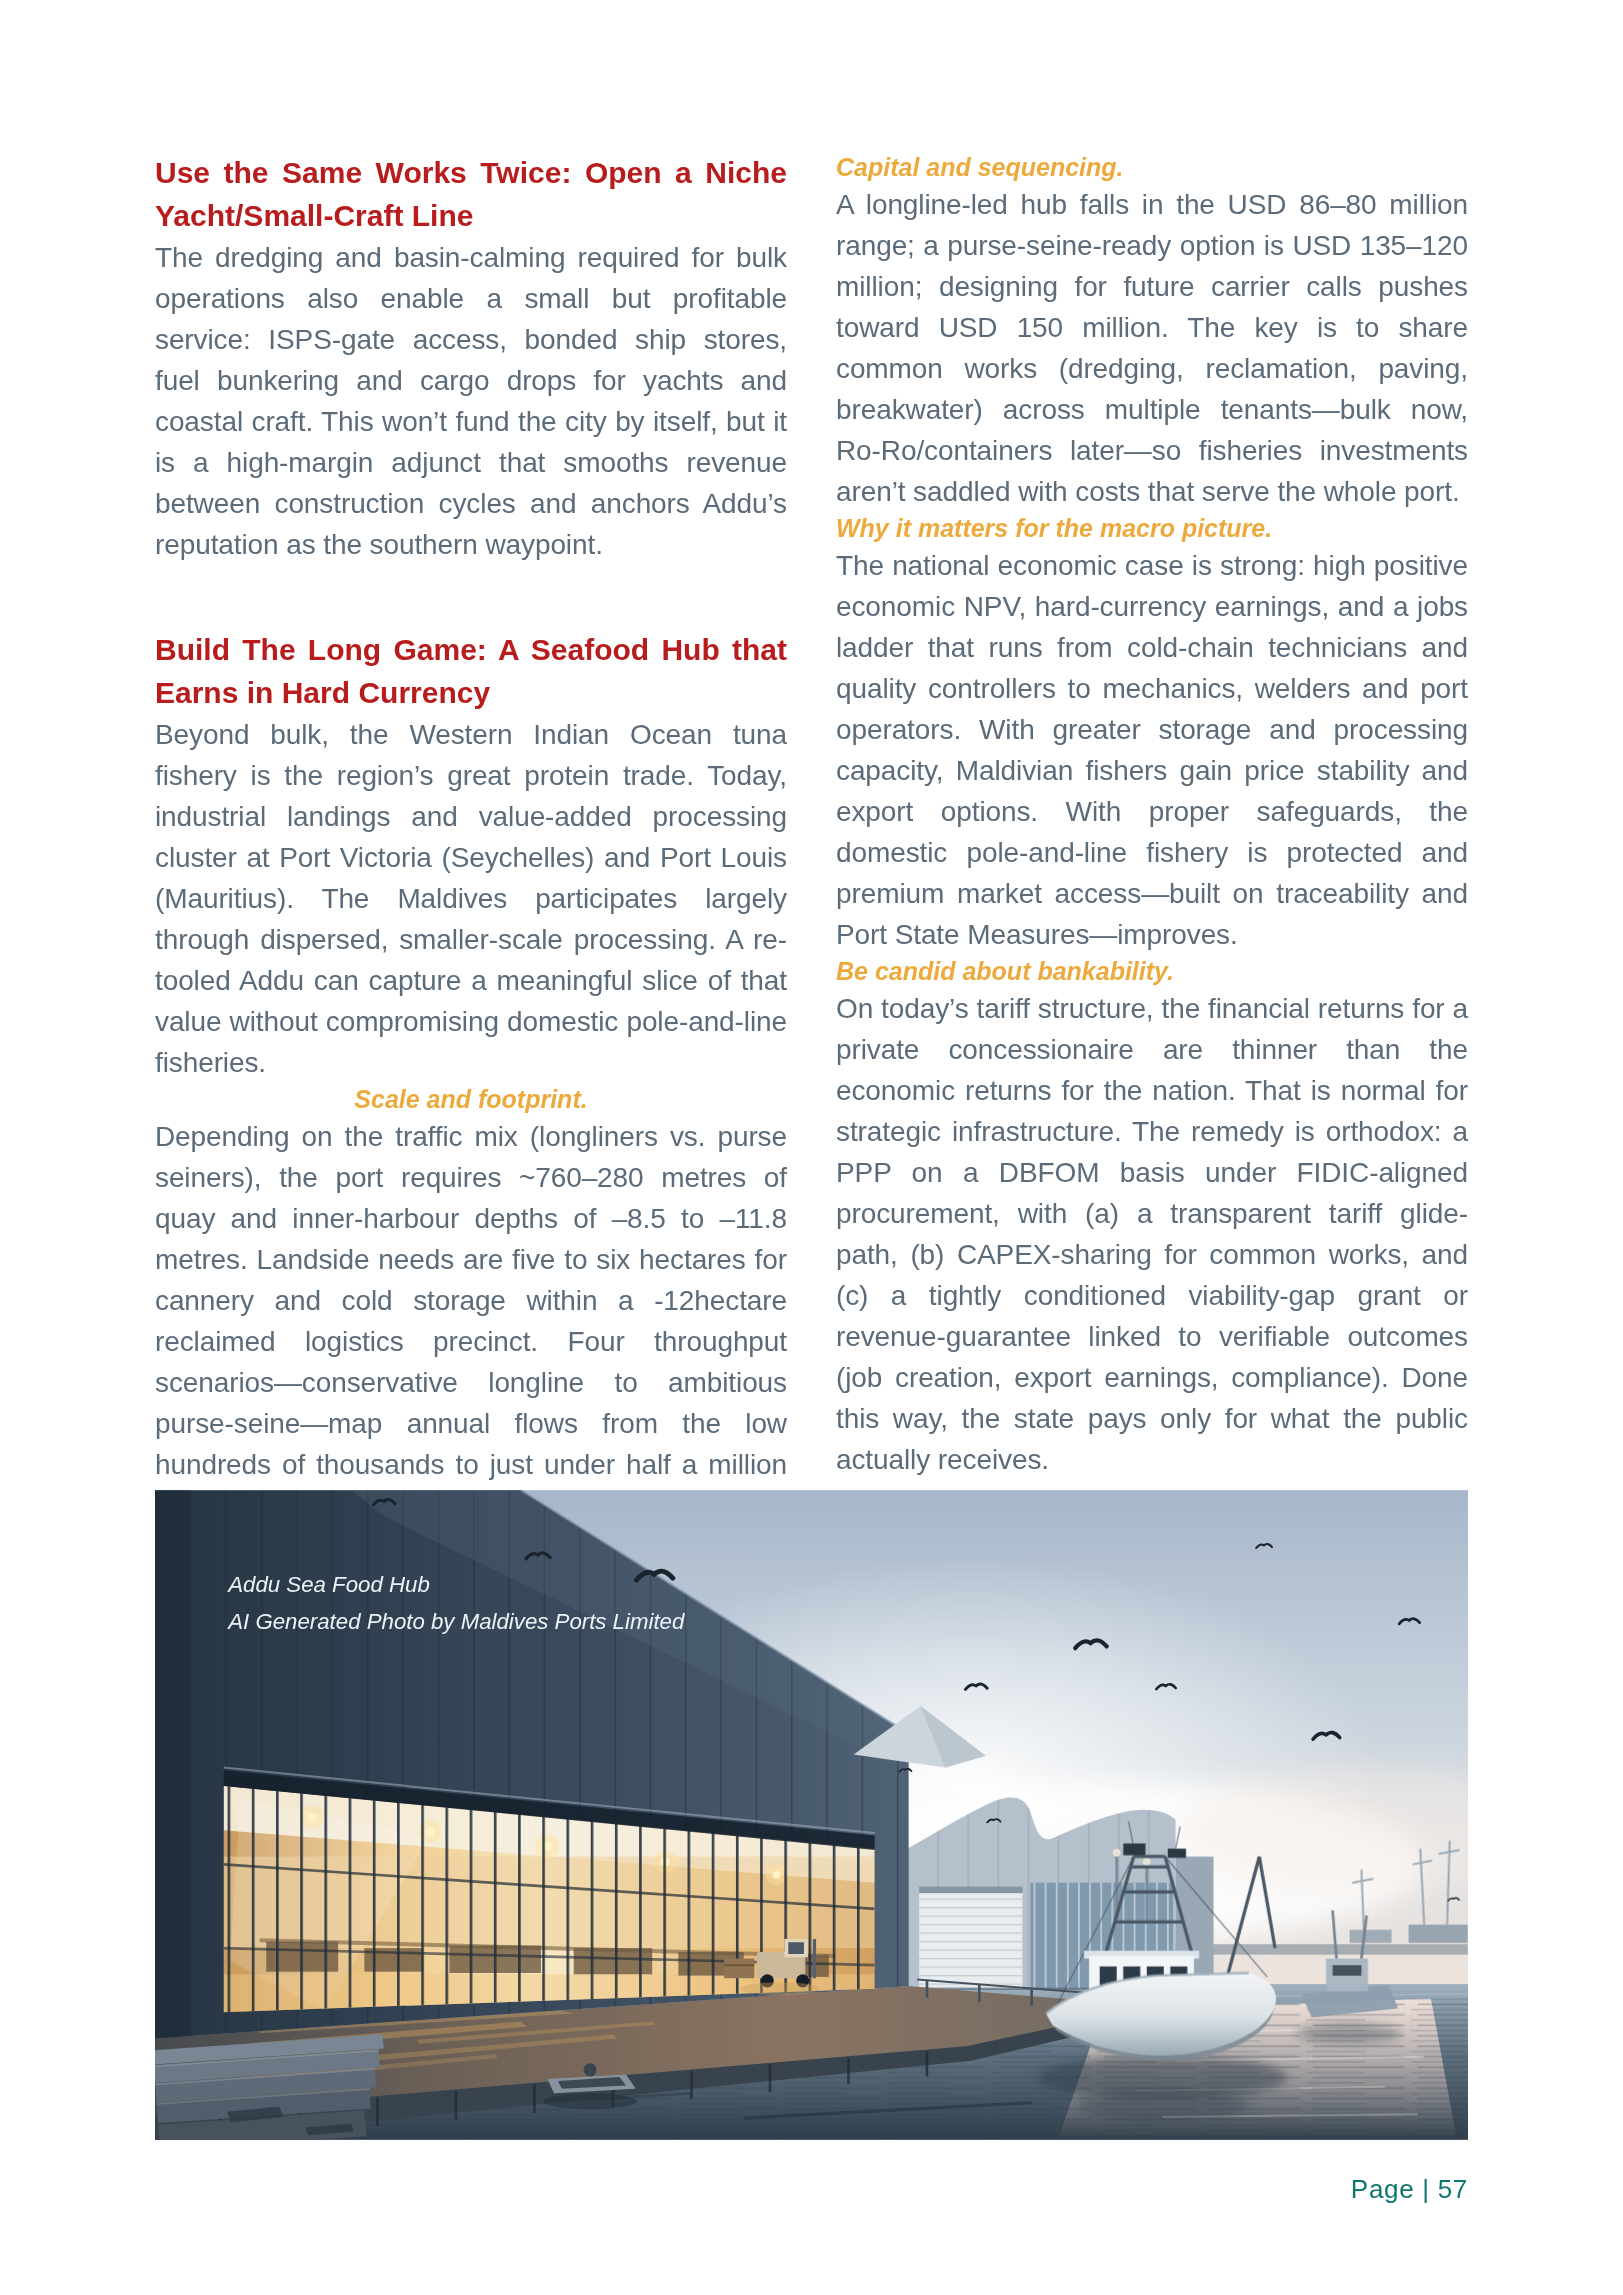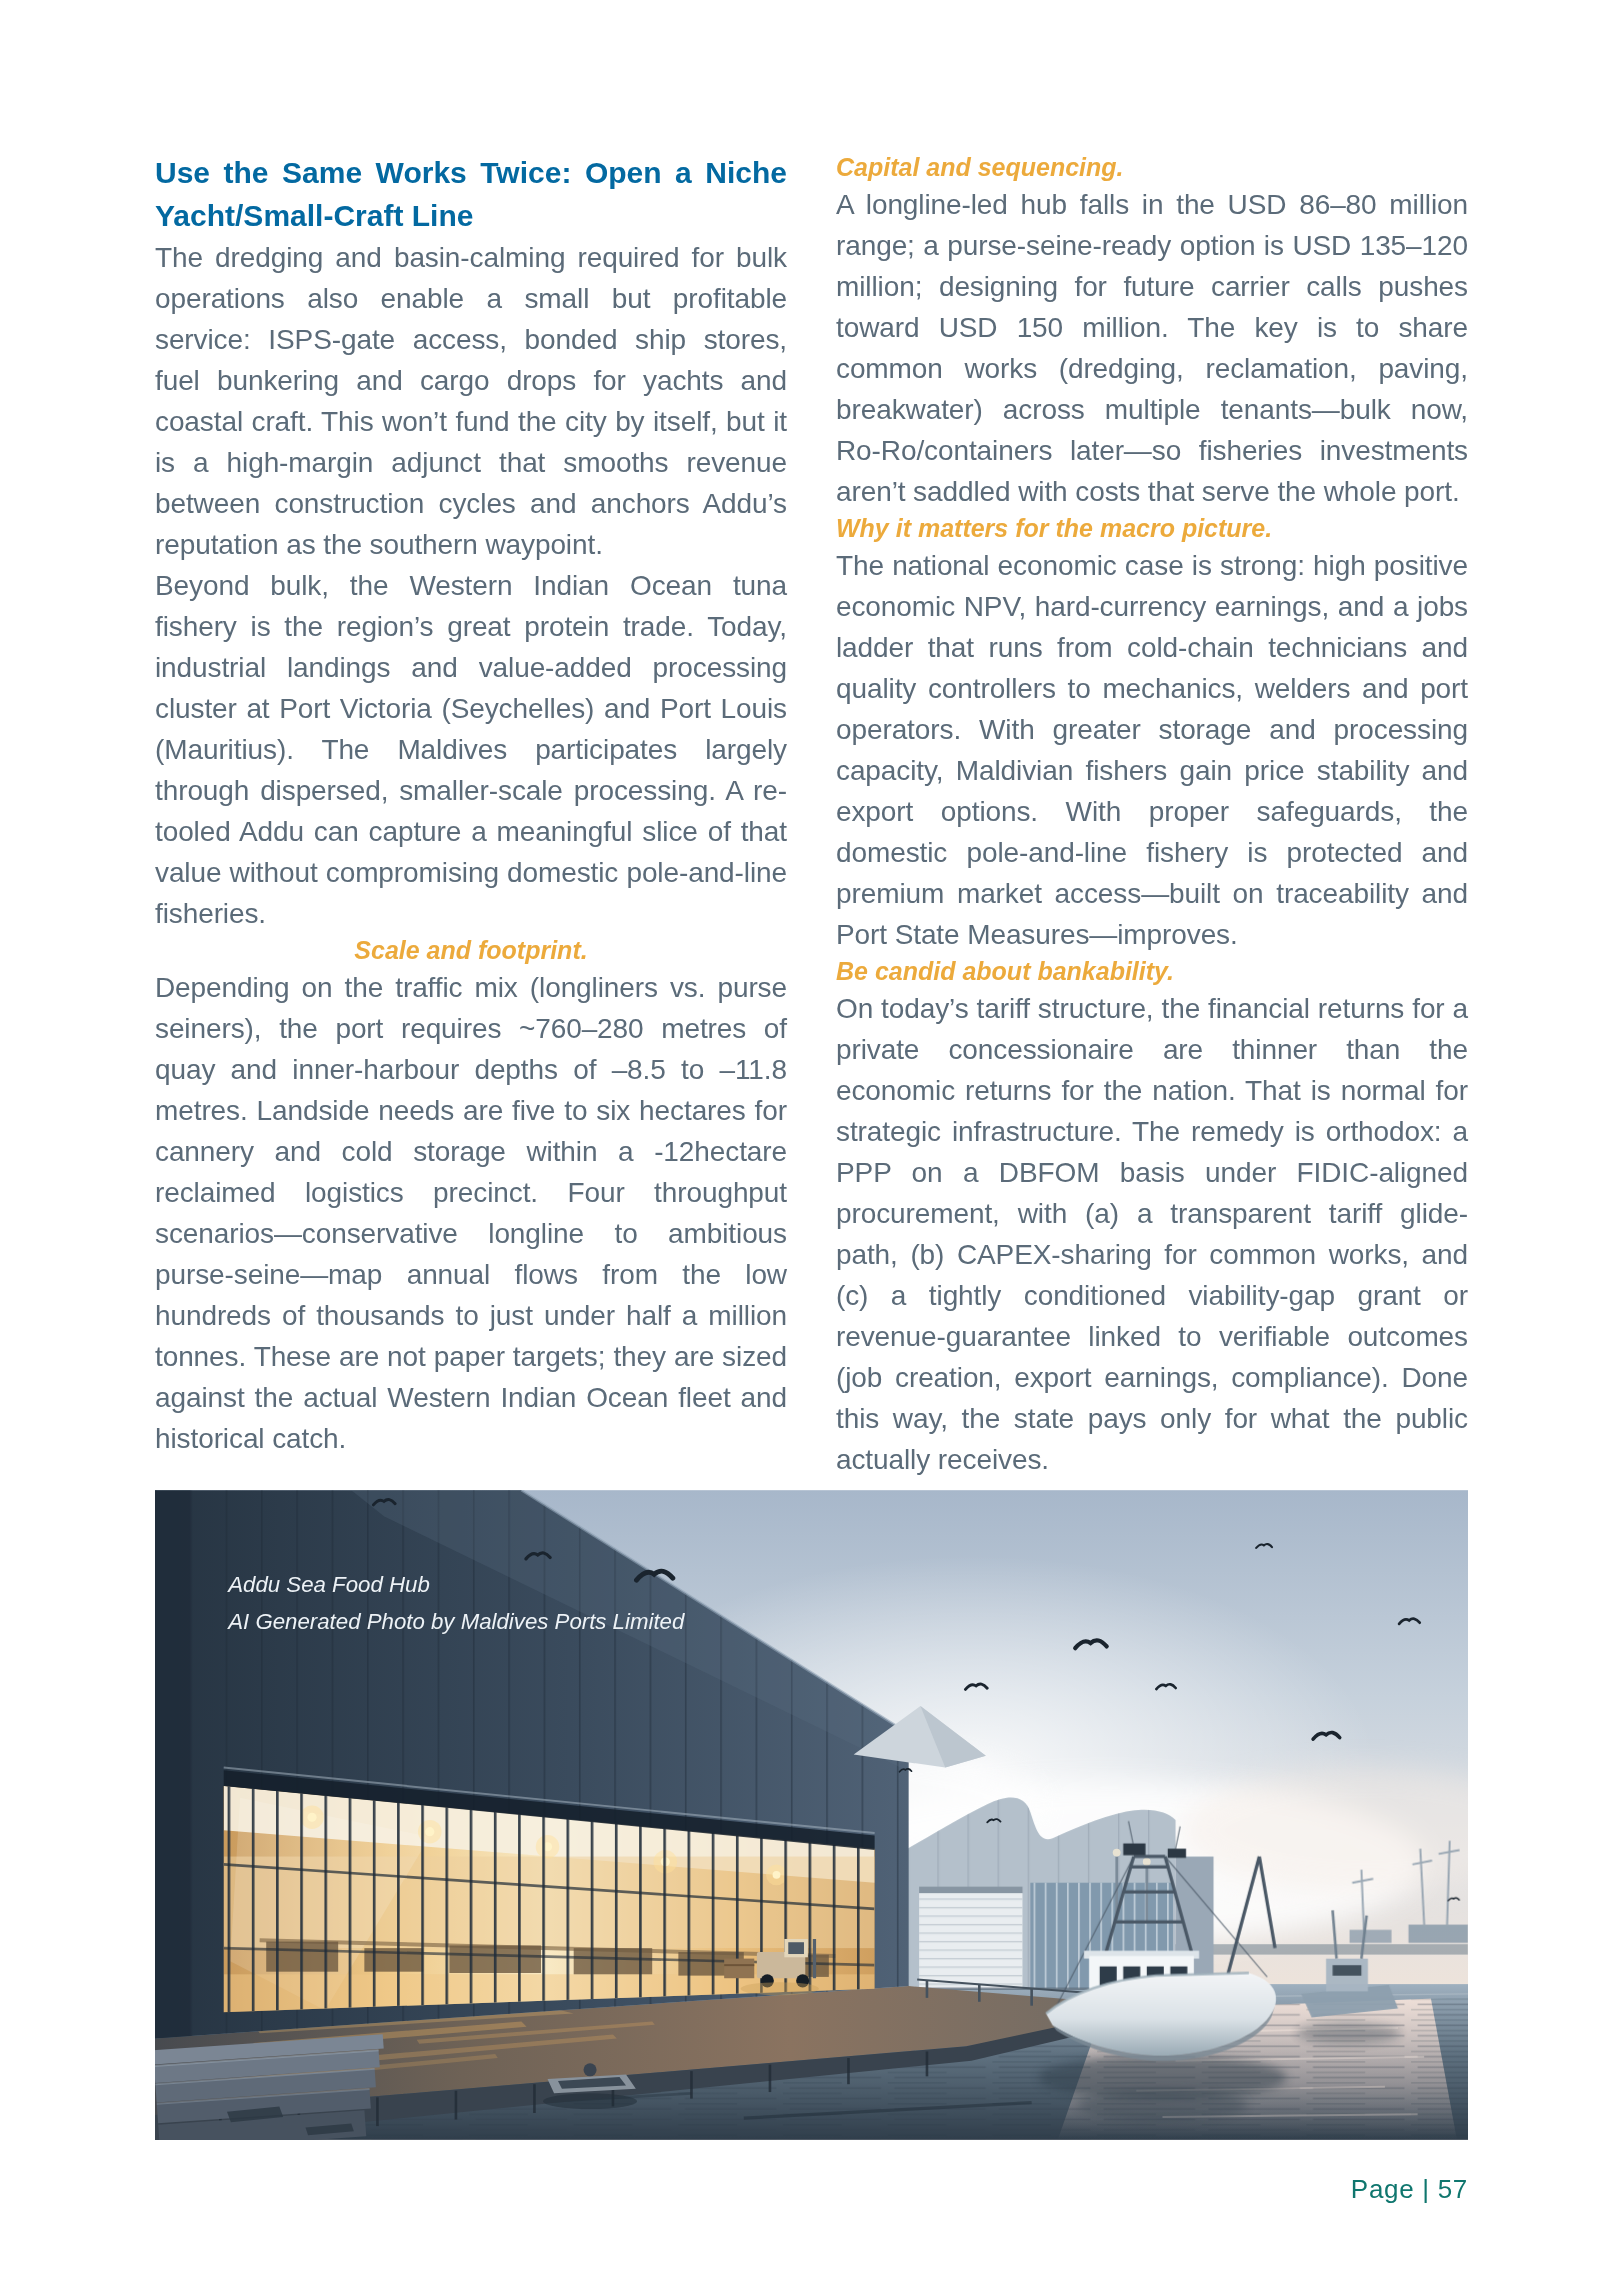--- a/index.html
+++ b/index.html
@@ -5,21 +5,21 @@
   html,body{margin:0;padding:0;background:#e9e9e9;}
   .page{
     position:relative; width:1623px; height:2295px; background:#ffffff;
     font-family:"Liberation Sans","DejaVu Sans",sans-serif; overflow:hidden;
   }
   .col{position:absolute; top:151px; width:632px;}
   .col.left{left:155px;}
   .col.right{left:836px;}
   h1{
     margin:0; font-size:30px; line-height:43px; font-weight:700;
-    color:#0369a1; text-align:justify; letter-spacing:0;
+    color:#b91c1c; text-align:justify; letter-spacing:0;
   }
   h1.h2{margin-top:63px;}
   p.body{
     margin:0; font-size:28px; line-height:41px; font-weight:400;
     color:#5b6b79; text-align:justify; letter-spacing:-0.1px;
   }
   .mt14{margin-top:9.2px;} .mt16{margin-top:10.5px;} .mt22{margin-top:14.4px;}
   .mt26{margin-top:17px;} .mt56{margin-top:37px;text-align:center;} .mt58{margin-top:38px;} .mt61{margin-top:40px;}
   h3.sub{
     margin:0; font-size:25px; line-height:33px; font-weight:700; font-style:italic;
@@ -39,20 +39,21 @@
   }
 </style>
 </head>
 <body>
 
 <div class="page">
 
   <section class="col left">
     <h1>Use the Same Works Twice: Open a Niche Yacht/Small-Craft  Line</h1>
     <p class="body mt22">The dredging and basin-calming required for bulk operations also enable a small but profitable service: ISPS-gate access, bonded ship stores, fuel bunkering and cargo drops for yachts and coastal craft. This won’t fund the city by itself, but it is a high-margin adjunct that smooths revenue between construction cycles and anchors Addu’s reputation as the southern waypoint.</p>
+    <h1 class="h2">Build The Long Game: A Seafood Hub that Earns in Hard Currency</h1>
     <p class="body mt26">Beyond bulk, the Western Indian Ocean tuna fishery is the region’s great protein trade. Today, industrial landings and value-added processing cluster at Port Victoria (Seychelles) and Port Louis (Mauritius). The Maldives participates largely through dispersed, smaller-scale processing. A re-tooled Addu can capture a meaningful slice of that value without compromising domestic pole-and-line fisheries.</p>
     <h3 class="sub mt56">Scale and footprint.</h3>
     <p class="body mt14">Depending on the traffic mix (longliners vs. purse seiners), the port requires ~760–280 metres of quay and inner-harbour depths of –8.5 to –11.8 metres. Landside needs are five to six hectares for cannery and cold storage within a -12hectare reclaimed logistics precinct. Four throughput scenarios—conservative longline to ambitious purse-seine—map annual flows from the low hundreds of thousands to just under half a million tonnes. These are not paper targets; they are sized against the actual Western Indian Ocean fleet and historical catch.</p>
   </section>
 
   <section class="col right">
     <h3 class="sub">Capital and sequencing.</h3>
     <p class="body mt16">A longline-led hub falls in the USD 86–80 million range; a purse-seine-ready option is USD 135–120 million; designing for future carrier calls pushes toward USD 150 million. The key is to share common works (dredging, reclamation, paving, breakwater) across multiple tenants—bulk now, Ro-Ro/containers later—so fisheries investments aren’t saddled with costs that serve the whole port.</p>
     <h3 class="sub mt58">Why it matters for the macro picture.</h3>
     <p class="body mt16">The national economic case is strong: high positive economic NPV, hard-currency earnings, and a jobs ladder that runs from cold-chain technicians and quality controllers to mechanics, welders and port operators. With greater storage and processing capacity, Maldivian fishers gain price stability and export options. With proper safeguards, the domestic pole-and-line fishery is protected and premium market access—built on traceability and Port State Measures—improves.</p>

